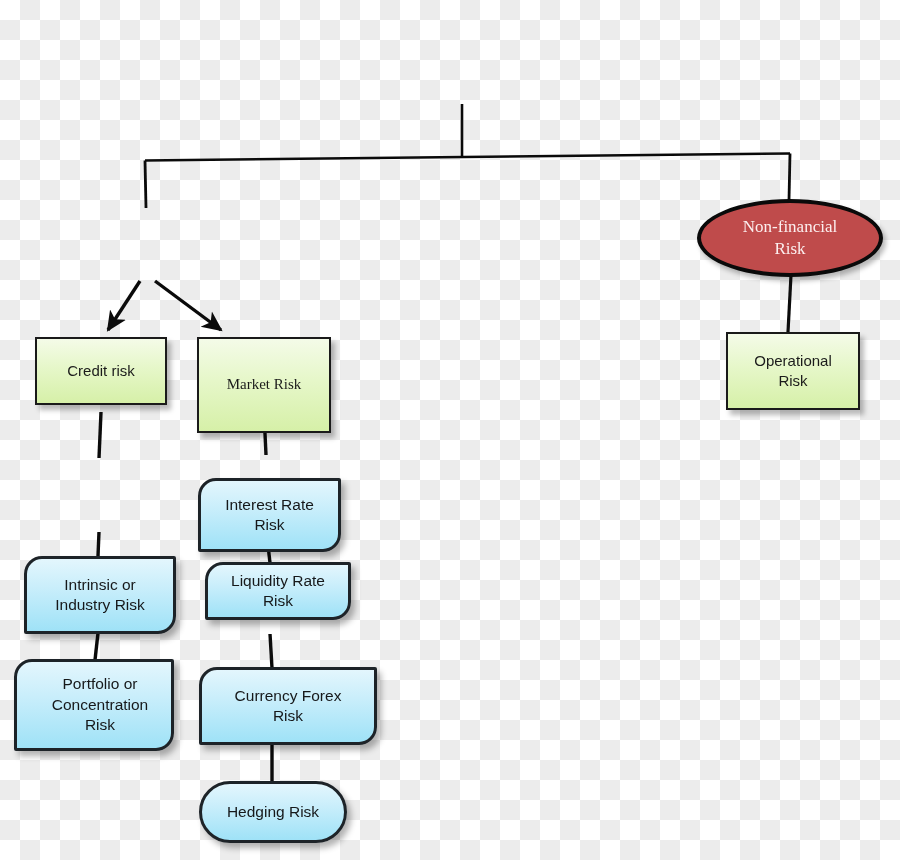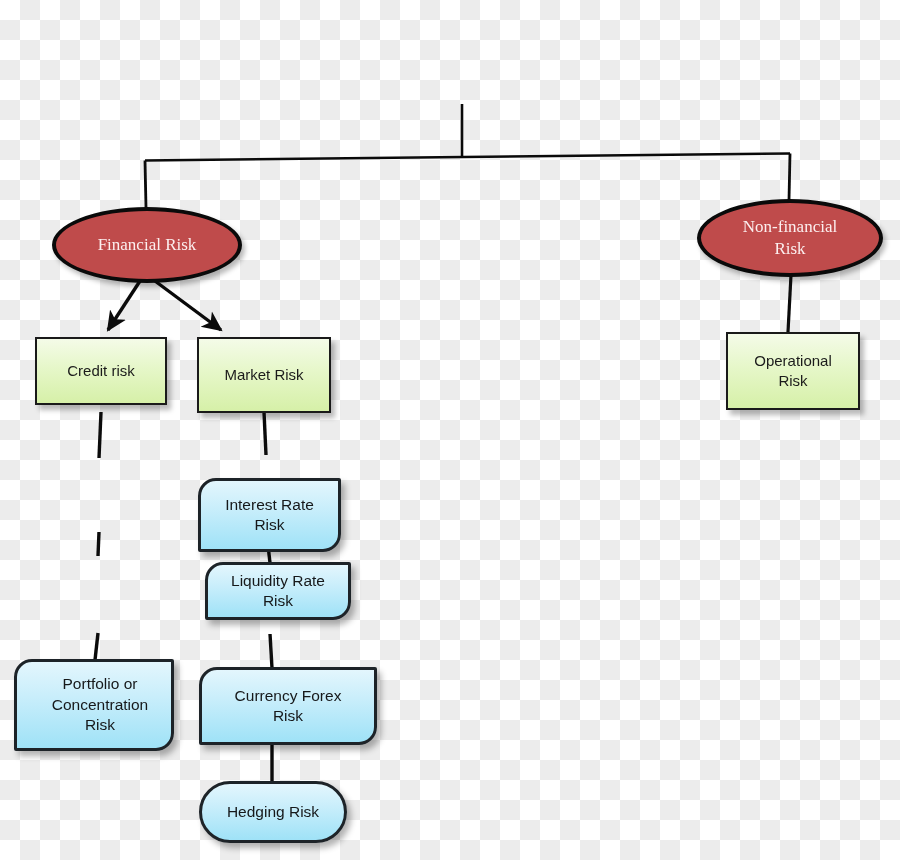--- a/index.html
+++ b/index.html
@@ -113,53 +113,54 @@
     <path d="M99,532 L98,556" stroke="#0b0b0b" stroke-width="3.4" fill="none"></path>
     <path d="M98,633 L95,660" stroke="#0b0b0b" stroke-width="3.4" fill="none"></path>
 
     <path d="M264,412 L266,455" stroke="#0b0b0b" stroke-width="3.4" fill="none"></path>
     <path d="M266,527 L270,563" stroke="#0b0b0b" stroke-width="3.4" fill="none"></path>
     <path d="M270,634 L272,668" stroke="#0b0b0b" stroke-width="3.4" fill="none"></path>
     <path d="M272,744 L272,782" stroke="#0b0b0b" stroke-width="3.4" fill="none"></path>
   </svg>
 
 
-  <div class="node ellipse-red" style="left:52px; top:207px; width:190px; height:76px;">
-    <span>
-      <span>Financial Risk</span>
-    </span>
-  </div>
 
   <div class="node ellipse-red" style="left:697px; top:199px; width:186px; height:78px;">
     <span>
       <span>Non-financial</span>
       <span>Risk</span>
     </span>
   </div>
 
   <div class="node box-green" style="left:35px; top:337px; width:132px; height:68px;">
     <span>
       <span>Credit risk</span>
     </span>
   </div>
 
-  <div class="node box-green" style="left:197px; top:337px; width:134px; height:76px;">
+  <div class="node box-green" style="left:197px; top:337px; width:134px; height:96px;font-family:Liberation Serif, serif;">
     <span>
       <span>Market Risk</span>
     </span>
   </div>
 
   <div class="node box-green" style="left:726px; top:332px; width:134px; height:78px;">
     <span>
       <span>Operational</span>
       <span>Risk</span>
     </span>
   </div>
 
 
+  <div class="node box-blue" style="left:24px; top:556px; width:152px; height:78px;">
+    <span>
+      <span>Intrinsic or</span>
+      <span>Industry Risk</span>
+    </span>
+  </div>
 
   <div class="node box-blue" style="left:14px; top:659px; width:160px; height:92px;padding-left:12px;">
     <span>
       <span>Portfolio or</span>
       <span>Concentration</span>
       <span>Risk</span>
     </span>
   </div>
 
   <div class="node box-blue" style="left:198px; top:478px; width:143px; height:74px;">

